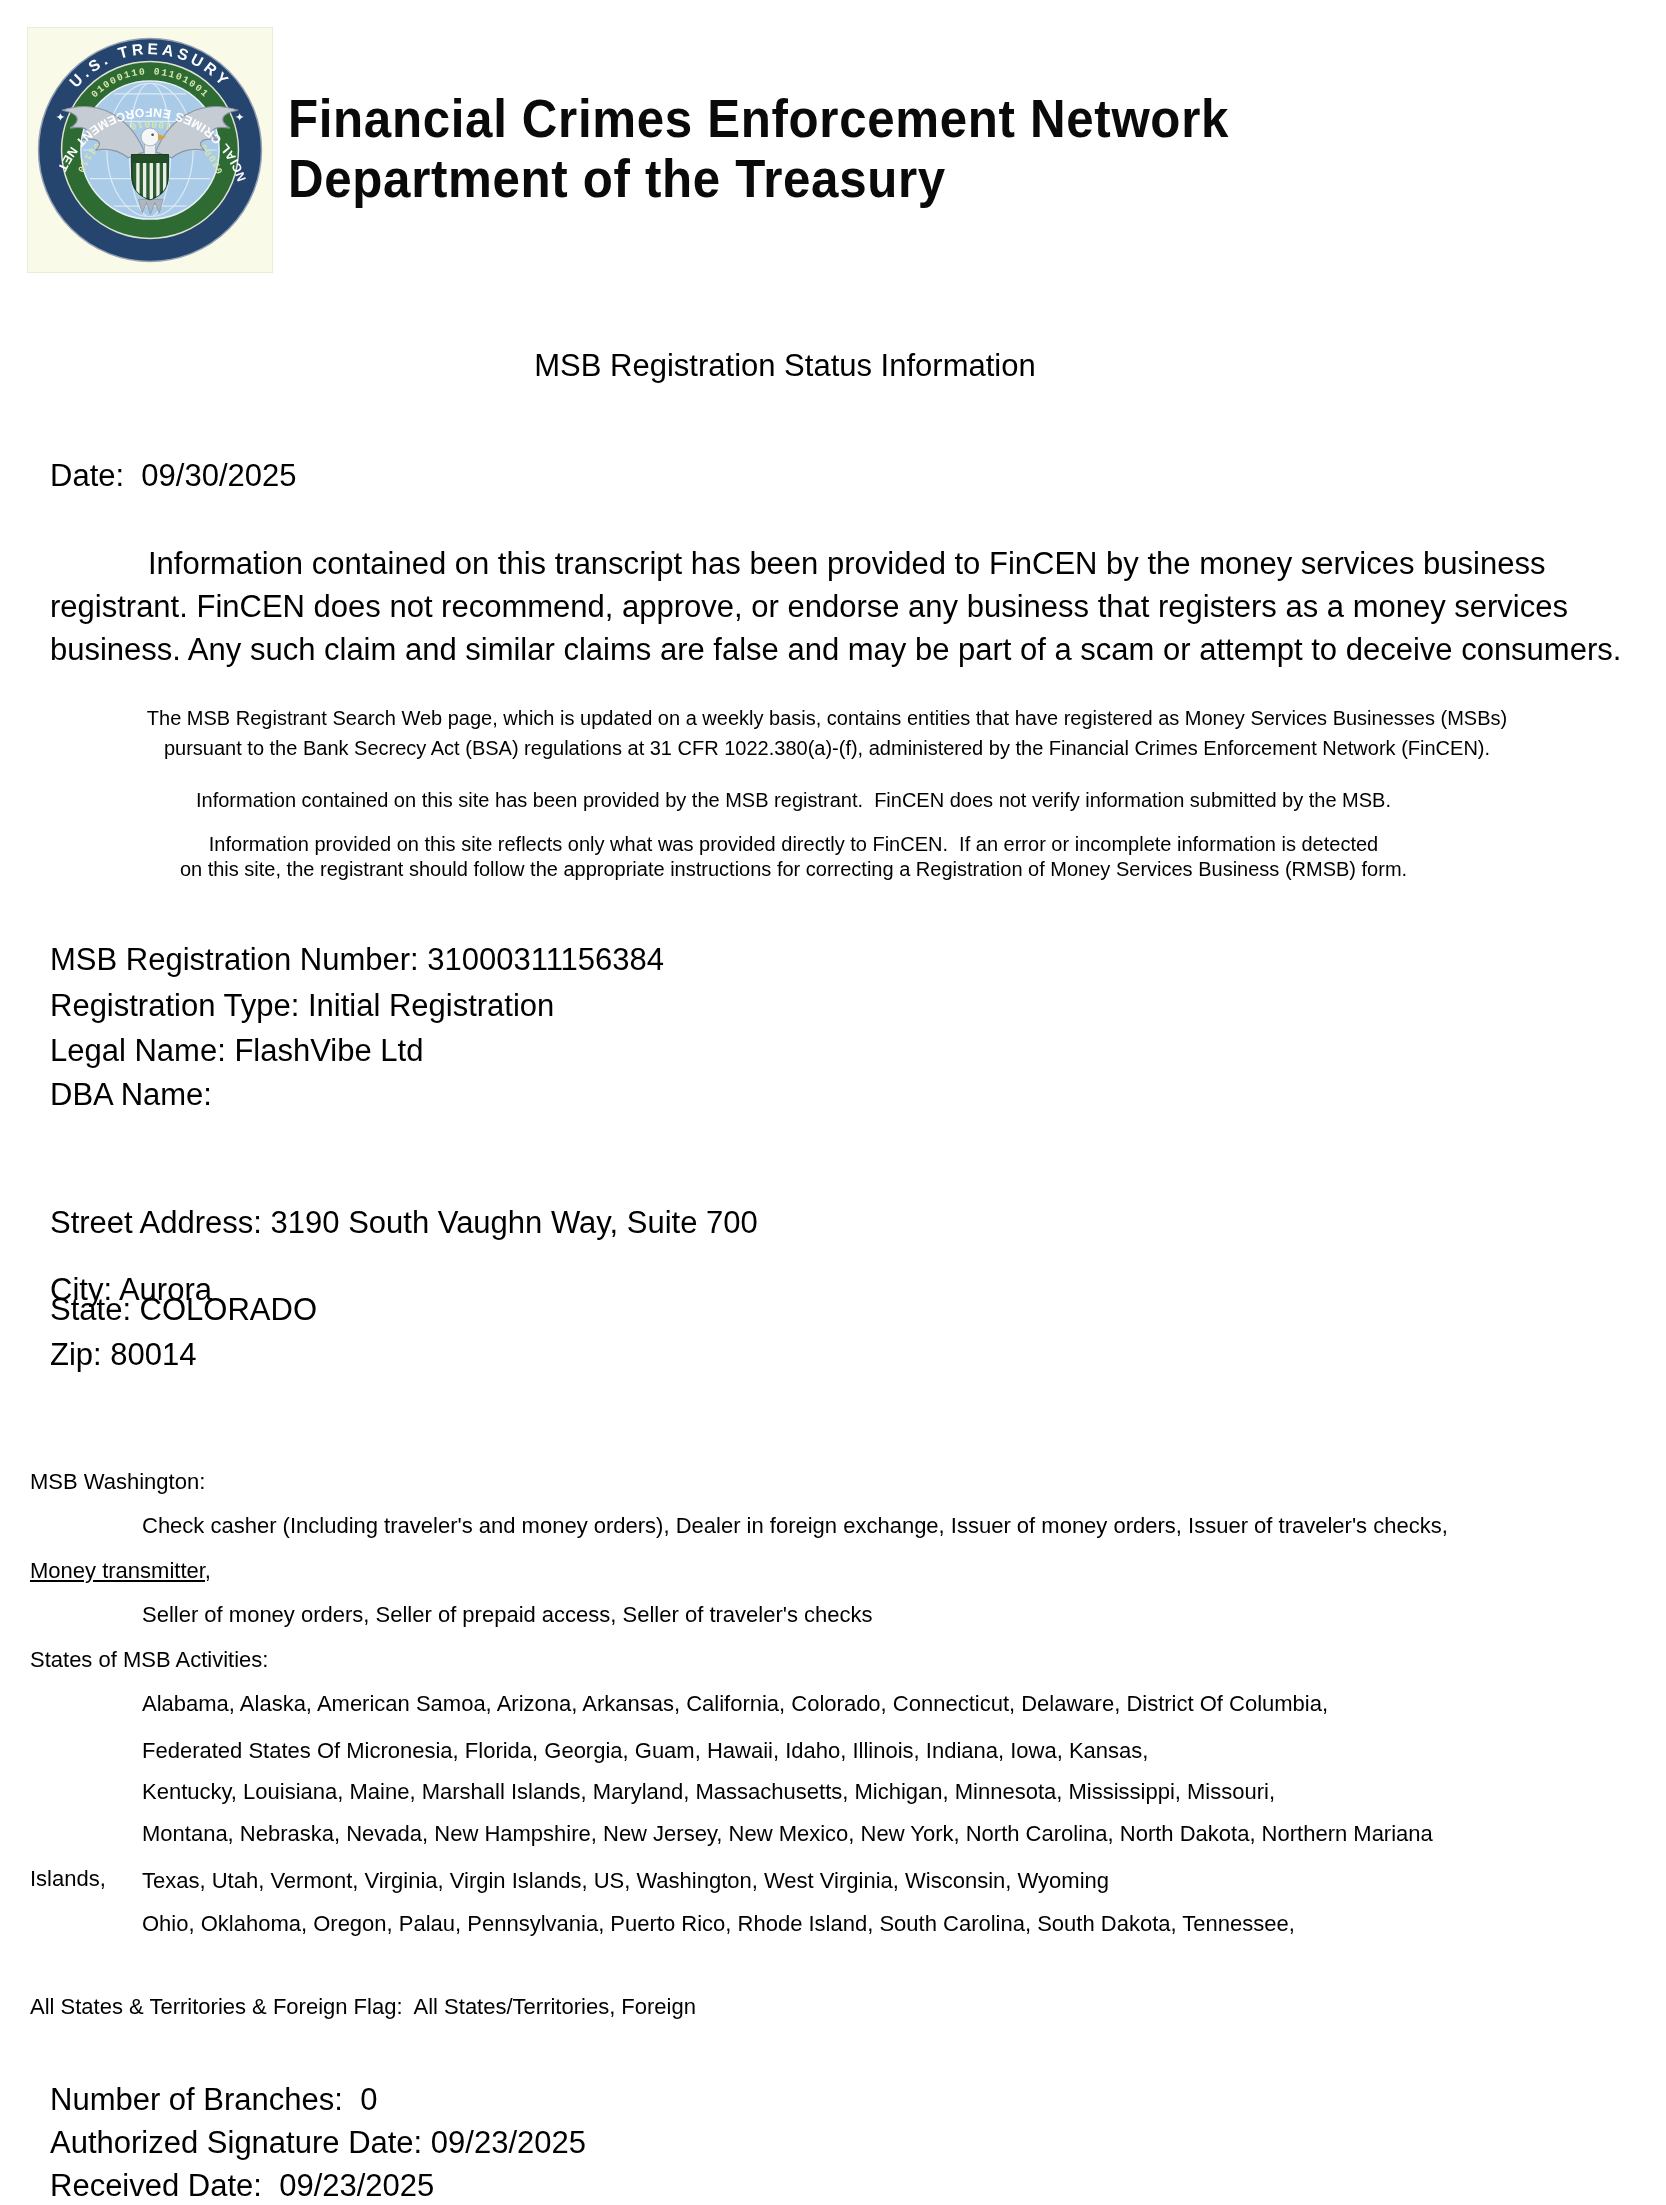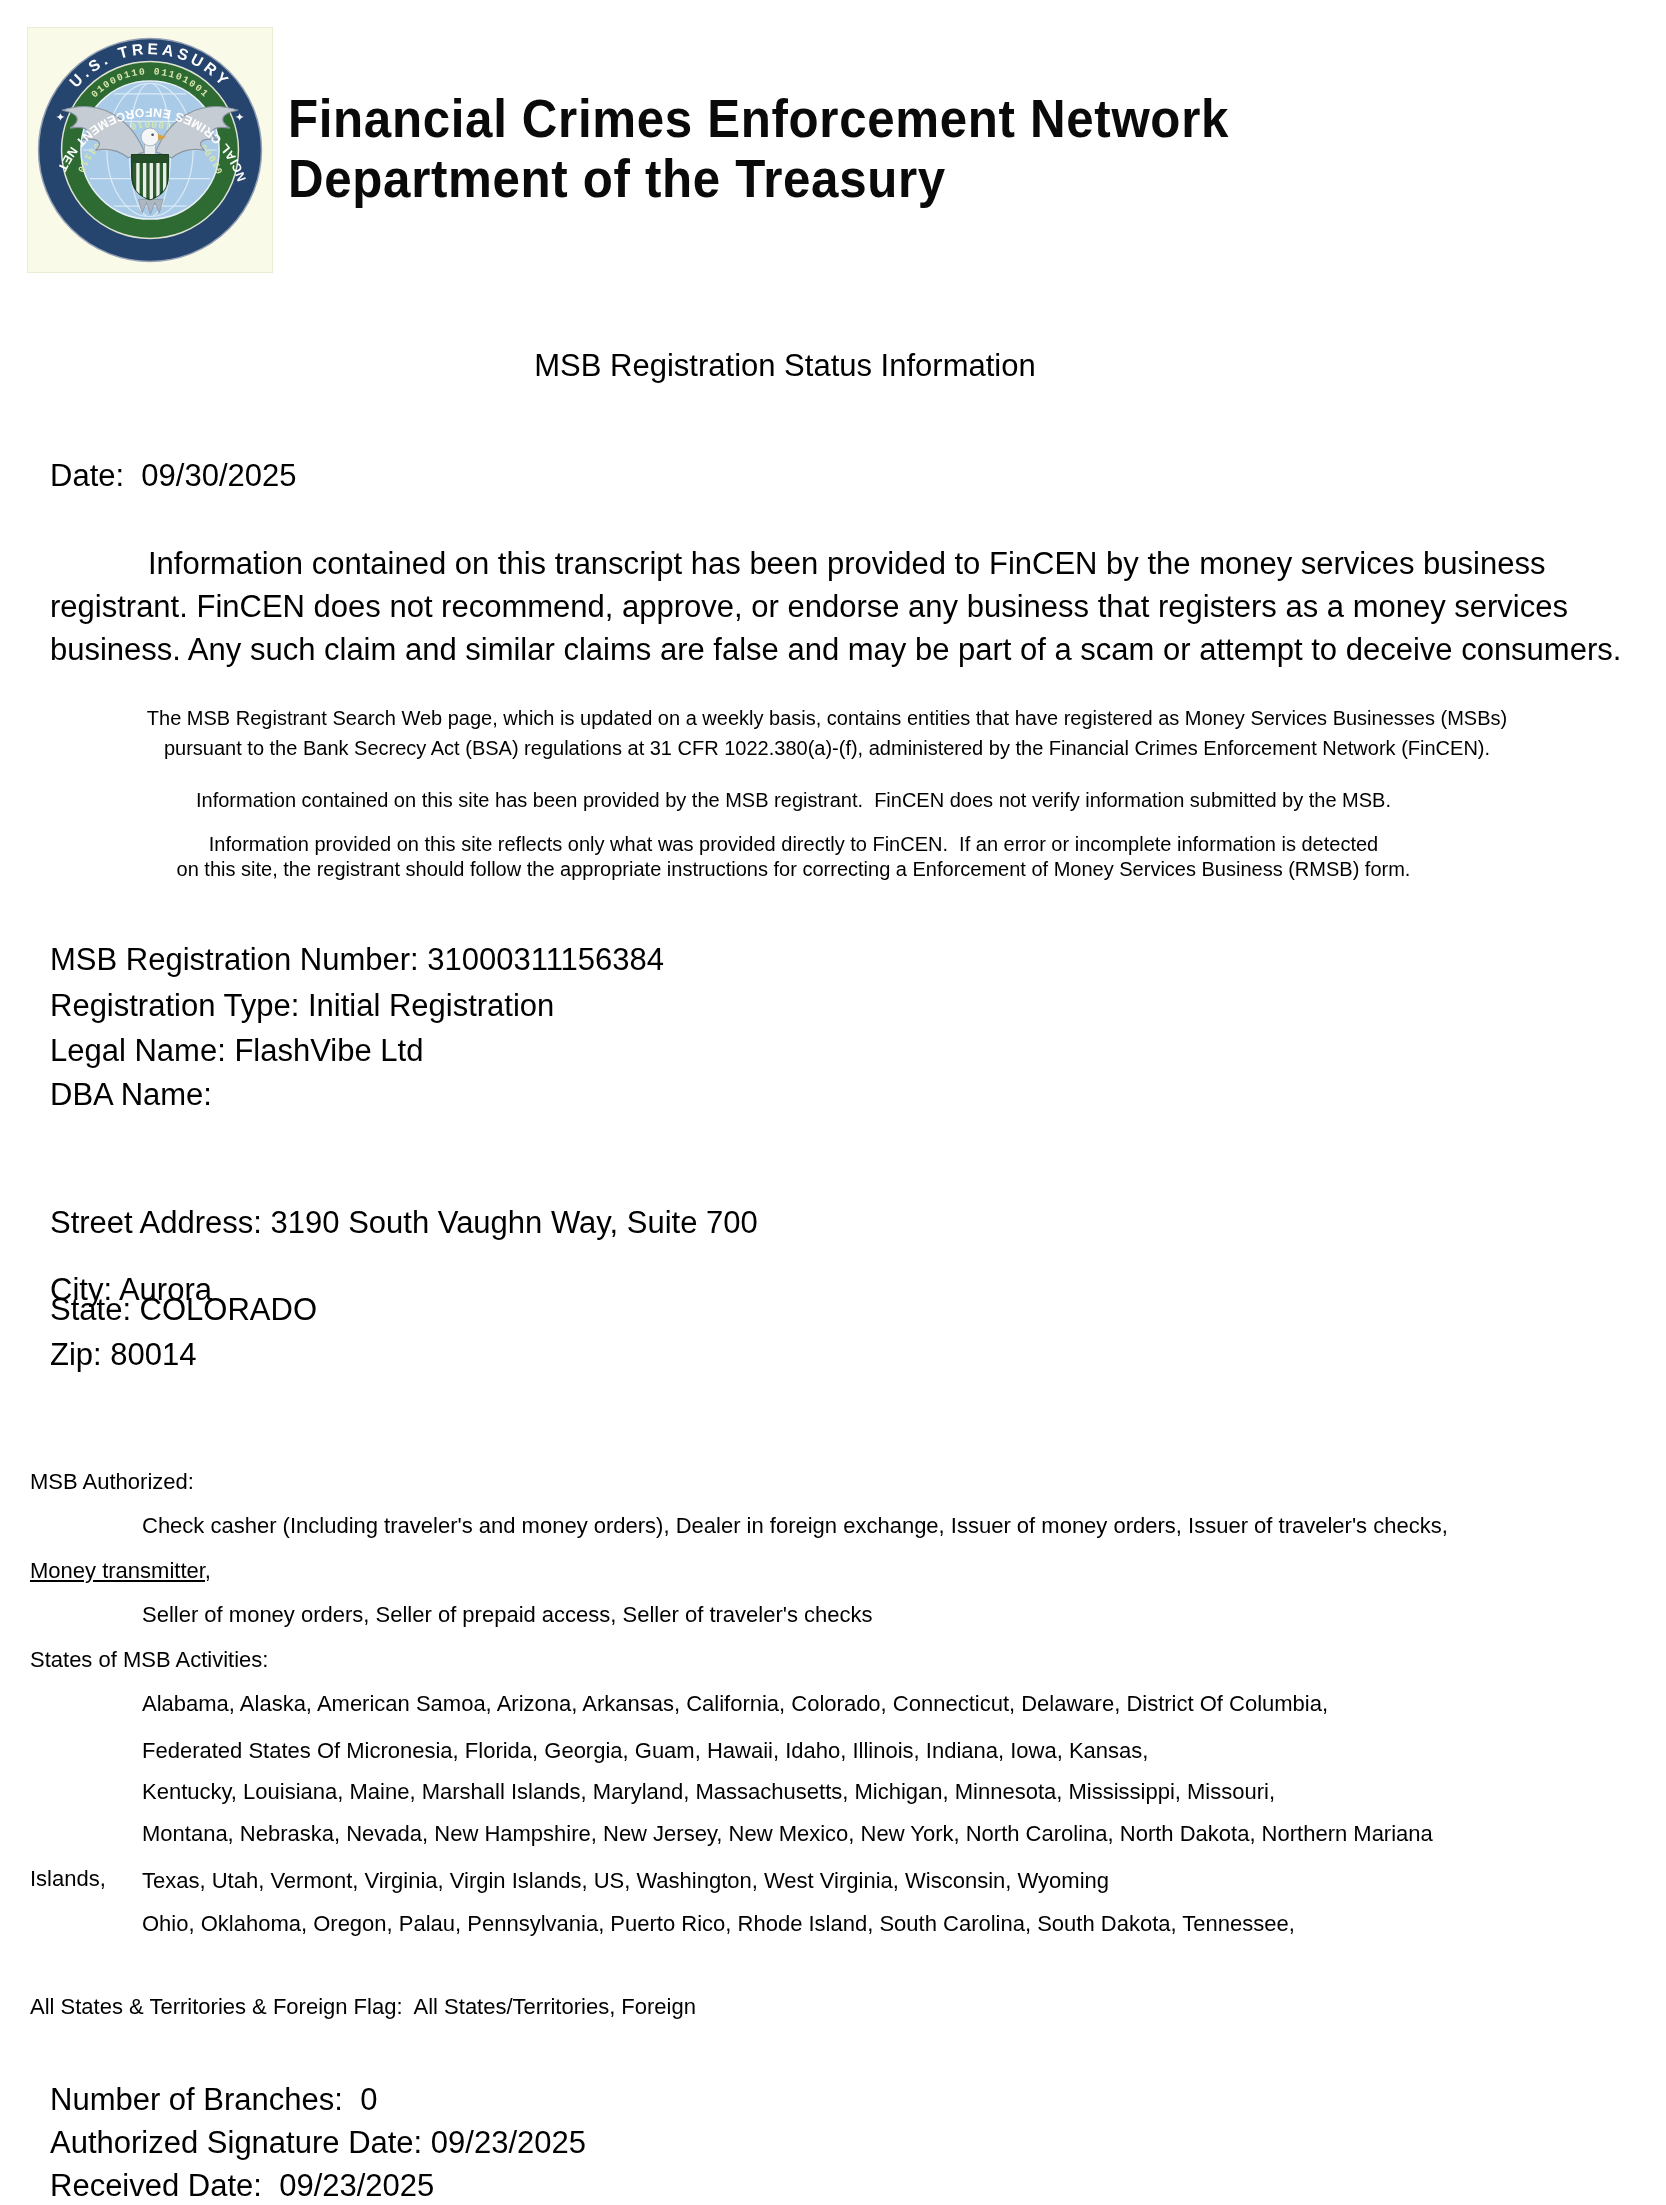--- a/index.html
+++ b/index.html
@@ -108,33 +108,33 @@
 
   <div class="abs t42 ind1" style="top:545px;">Information contained on this transcript has been provided to FinCEN by the money services business</div>
   <div class="abs t42 ml" style="top:588px;">registrant. FinCEN does not recommend, approve, or endorse any business that registers as a money services</div>
   <div class="abs t42 ml" style="top:631px;">business. Any such claim and similar claims are false and may be part of a scam or attempt to deceive consumers.</div>
 
   <div class="abs t27 ctrA" style="top:706px;">The MSB Registrant Search Web page, which is updated on a weekly basis, contains entities that have registered as Money Services Businesses (MSBs)</div>
   <div class="abs t27 ctrA" style="top:736px;">pursuant to the Bank Secrecy Act (BSA) regulations at 31 CFR 1022.380(a)-(f), administered by the Financial Crimes Enforcement Network (FinCEN).</div>
 
   <div class="abs t27 ctrB" style="top:788px;">Information contained on this site has been provided by the MSB registrant.  FinCEN does not verify information submitted by the MSB.</div>
   <div class="abs t27 ctrB" style="top:832px;">Information provided on this site reflects only what was provided directly to FinCEN.  If an error or incomplete information is detected</div>
-  <div class="abs t27 ctrB" style="top:857px;">on this site, the registrant should follow the appropriate instructions for correcting a Enforcement of Money Services Business (RMSB) form.</div>
+  <div class="abs t27 ctrB" style="top:857px;">on this site, the registrant should follow the appropriate instructions for correcting a Registration of Money Services Business (RMSB) form.</div>
 
   <div class="abs t42 ml" style="top:941px;">MSB Registration Number: 31000311156384</div>
   <div class="abs t42 ml" style="top:987px;">Registration Type: Initial Registration</div>
   <div class="abs t42 ml" style="top:1032px;">Legal Name: FlashVibe Ltd</div>
   <div class="abs t42 ml" style="top:1076px;">DBA Name:</div>
 
   <div class="abs t42 ml" style="top:1204px;">Street Address: 3190 South Vaughn Way, Suite 700</div>
   <div class="abs t42 ml" style="top:1243px;margin-top:28px;">City: Aurora</div>
   <div class="abs t42 ml" style="top:1291px;">State: COLORADO</div>
   <div class="abs t42 ml" style="top:1336px;">Zip: 80014</div>
 
-  <div class="abs t30 ml" style="top:1469px;">MSB Authorized:</div>
+  <div class="abs t30 ml" style="top:1469px;">MSB Washington:</div>
   <div class="abs t30 ind2" style="top:1513px;">Check casher (Including traveler's and money orders), Dealer in foreign exchange, Issuer of money orders, Issuer of traveler's checks,</div>
   <div class="abs t30 ml" style="top:1558px;text-decoration:underline;">Money transmitter,</div>
   <div class="abs t30 ind2" style="top:1602px;">Seller of money orders, Seller of prepaid access, Seller of traveler's checks</div>
 
   <div class="abs t30 ml" style="top:1647px;">States of MSB Activities:</div>
   <div class="abs t30 ind2" style="top:1691px;">Alabama, Alaska, American Samoa, Arizona, Arkansas, California, Colorado, Connecticut, Delaware, District Of Columbia,</div>
   <div class="abs t30 ind2" style="top:1738px;">Federated States Of Micronesia, Florida, Georgia, Guam, Hawaii, Idaho, Illinois, Indiana, Iowa, Kansas,</div>
   <div class="abs t30 ind2" style="top:1779px;">Kentucky, Louisiana, Maine, Marshall Islands, Maryland, Massachusetts, Michigan, Minnesota, Mississippi, Missouri,</div>
   <div class="abs t30 ind2" style="top:1821px;">Montana, Nebraska, Nevada, New Hampshire, New Jersey, New Mexico, New York, North Carolina, North Dakota, Northern Mariana</div>
   <div class="abs t30 ml" style="top:1866px;">Islands,</div>

